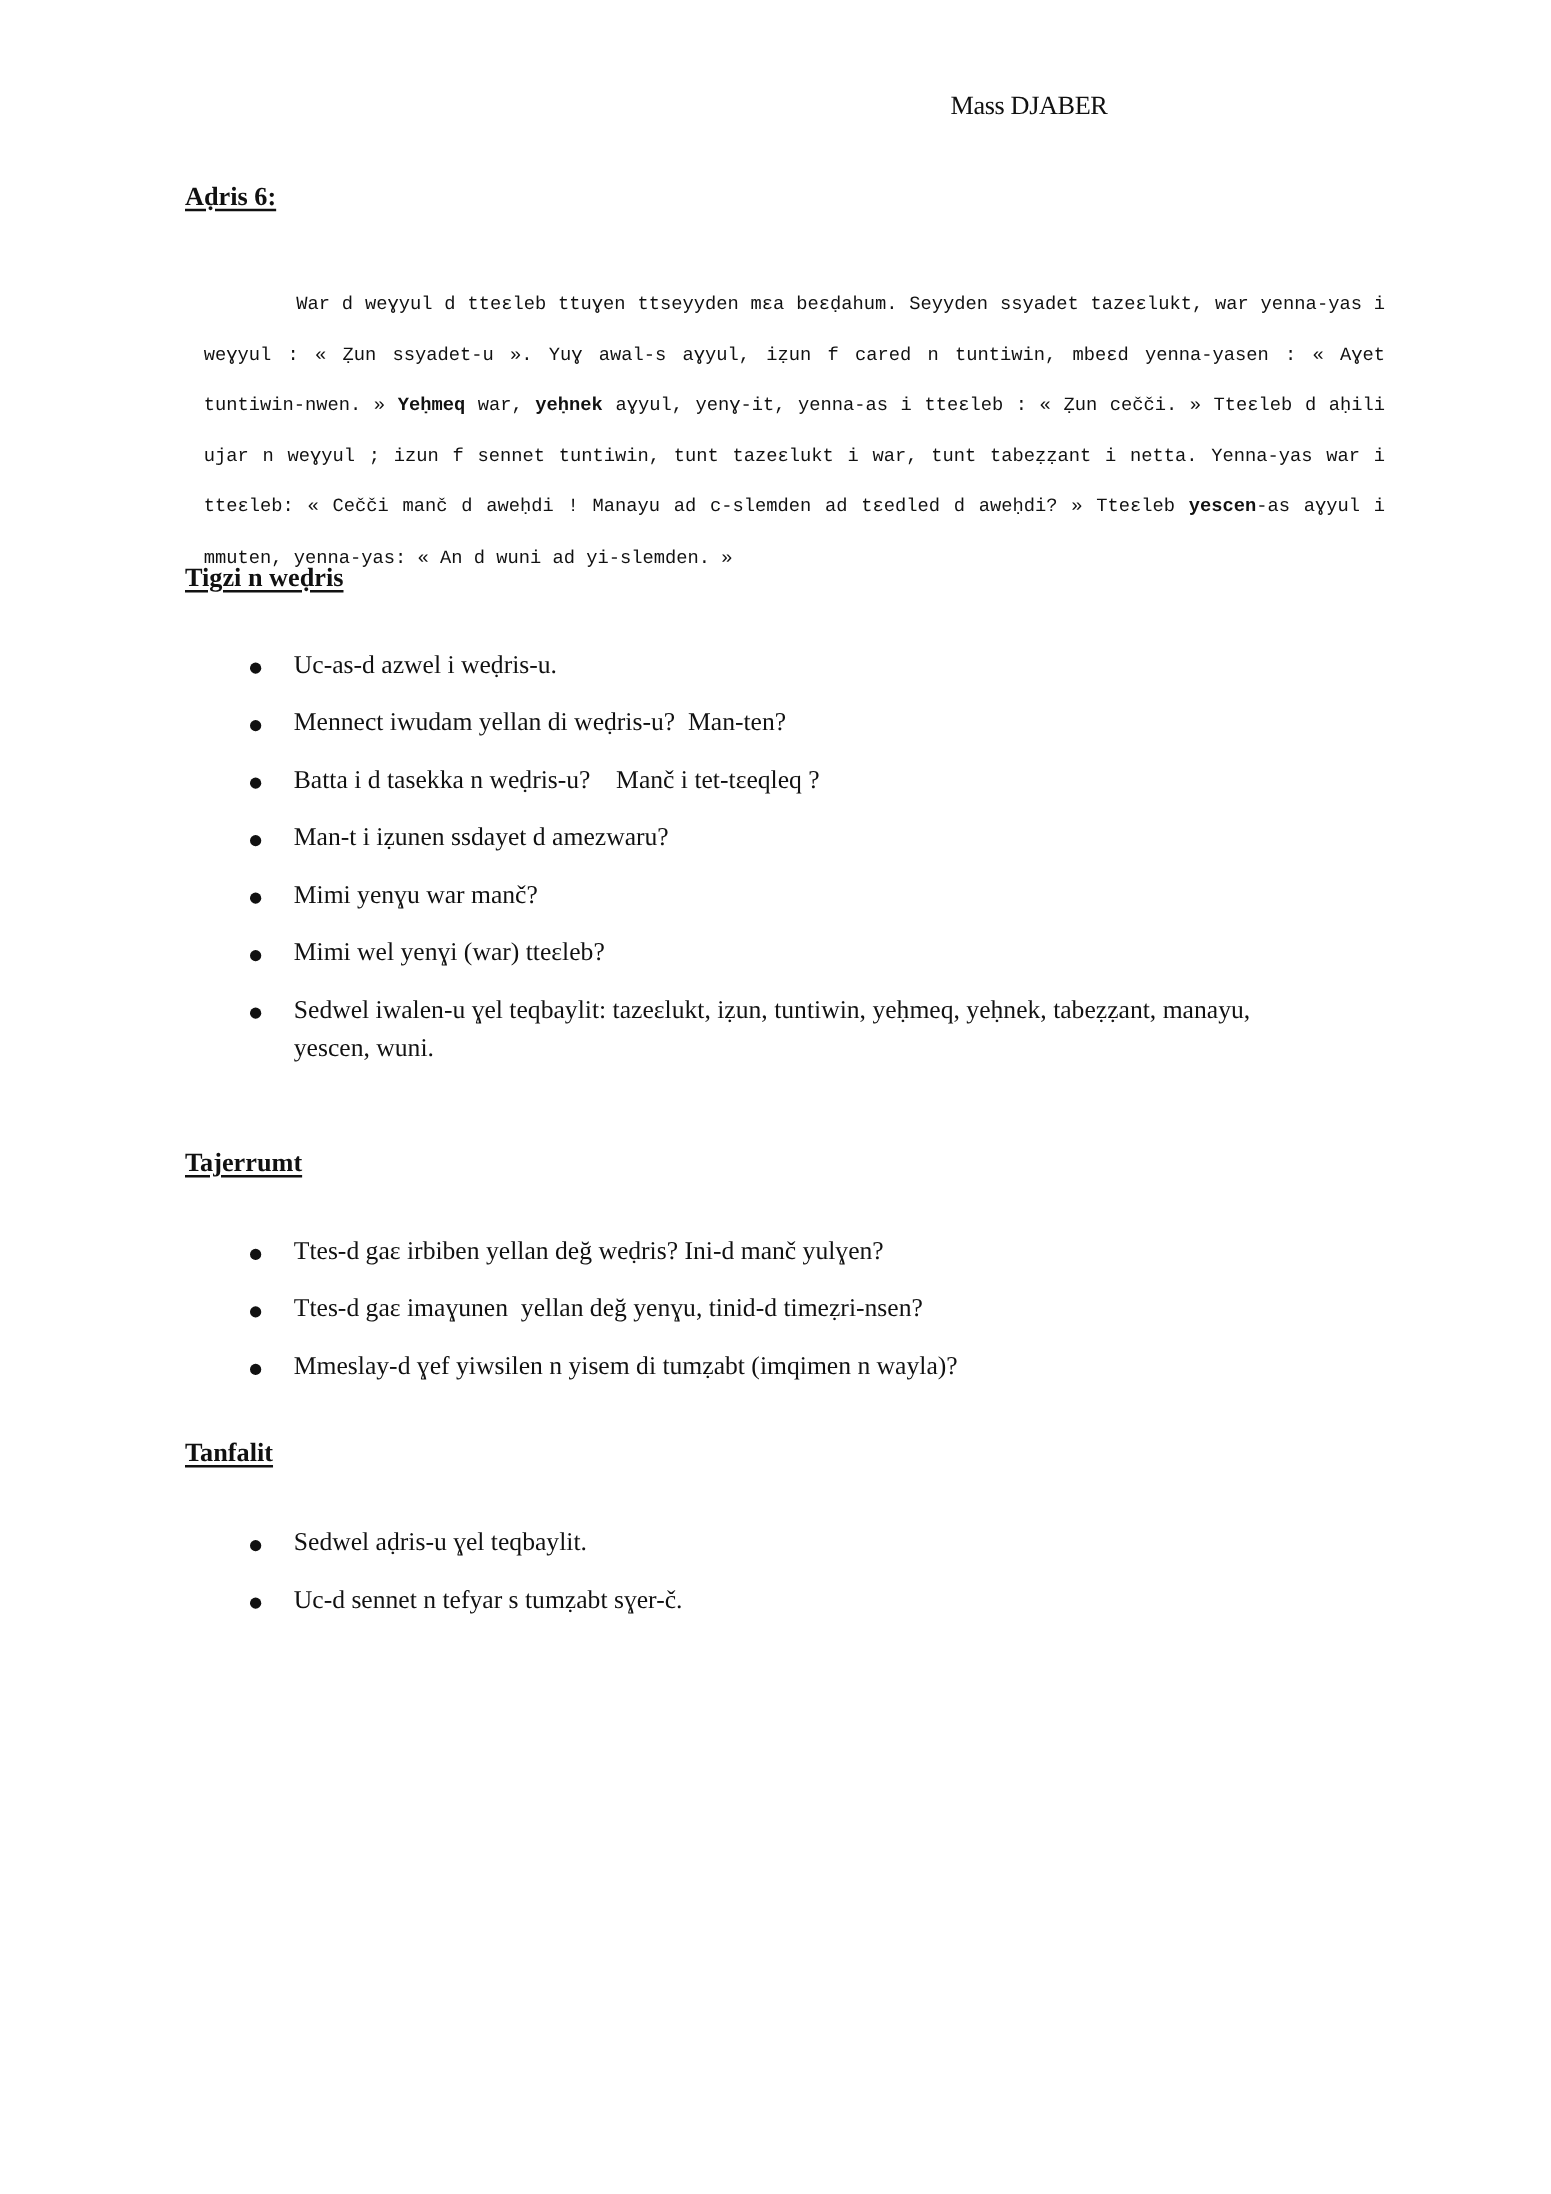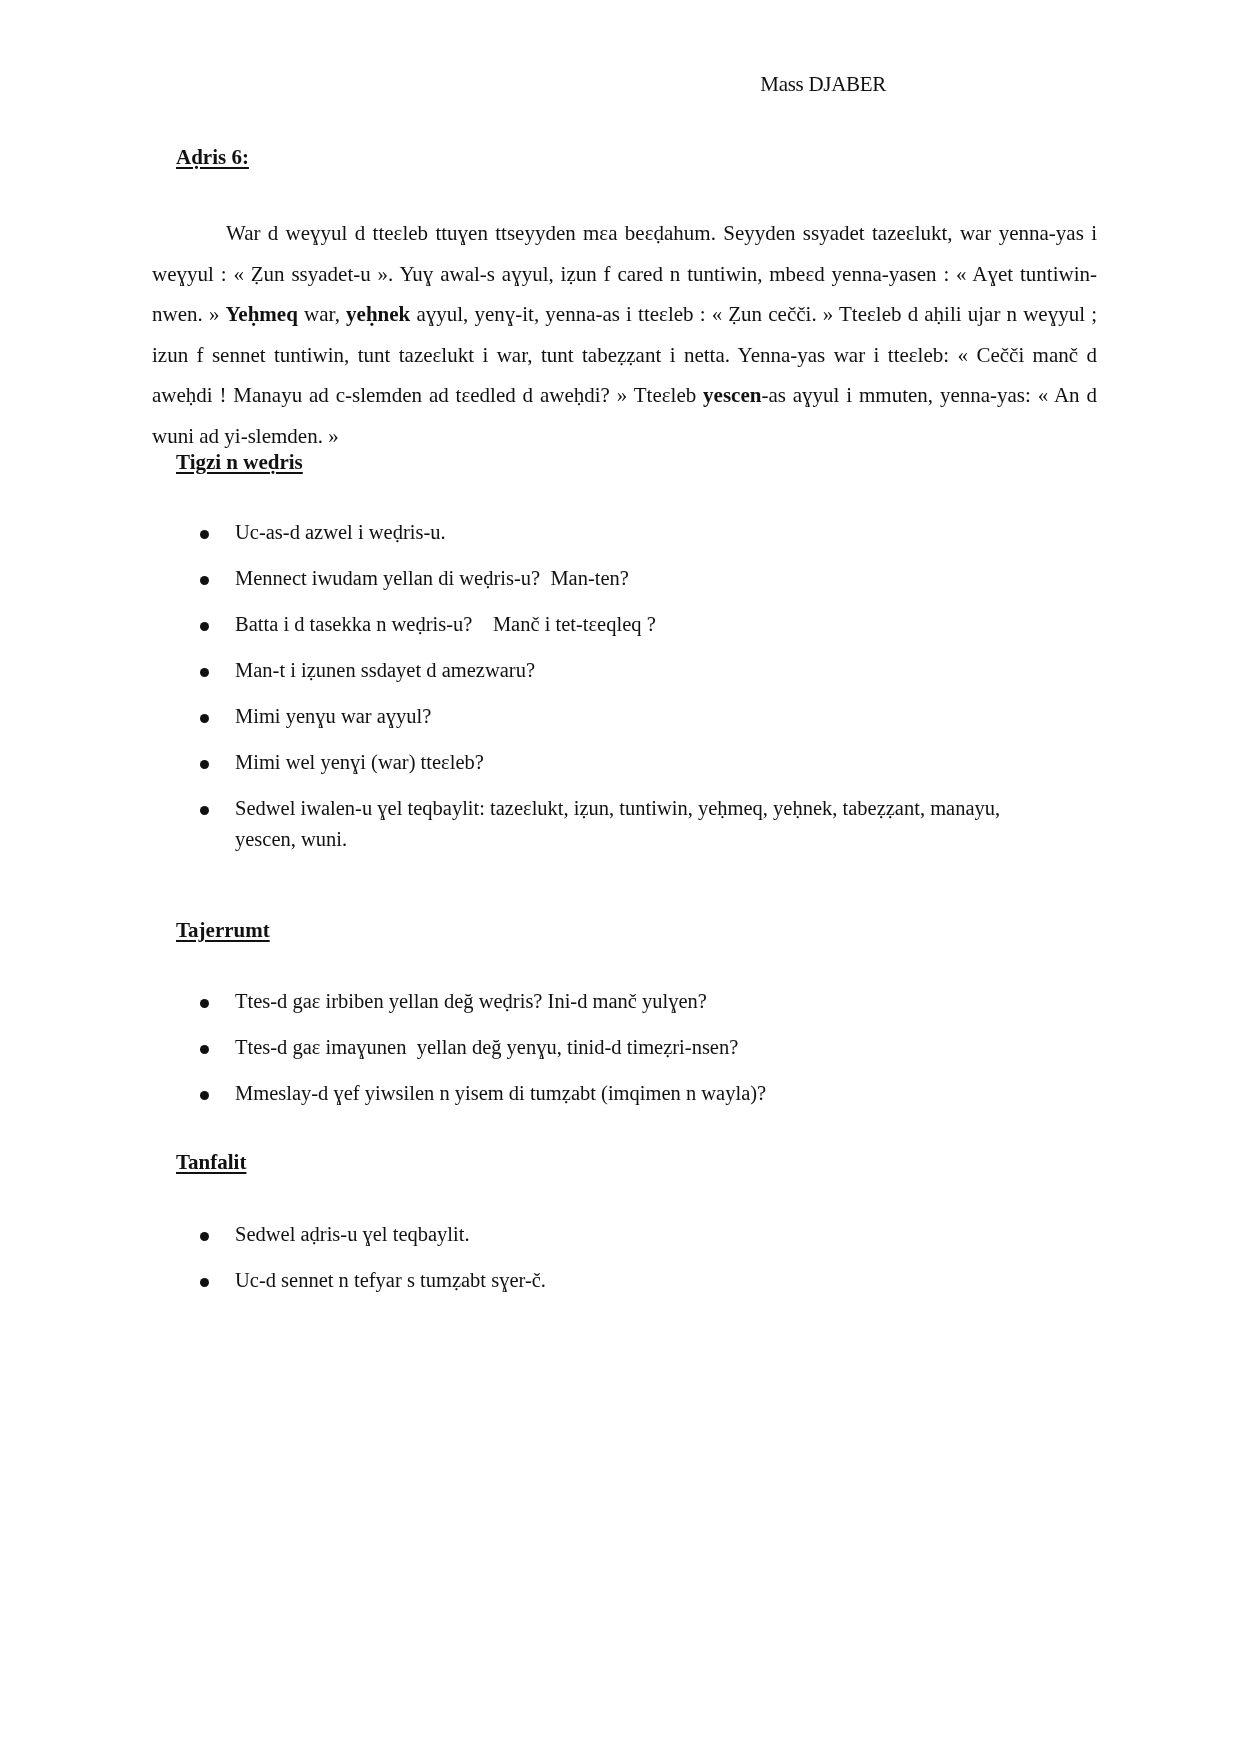--- a/index.html
+++ b/index.html
@@ -10,26 +10,25 @@
   }
   .page { position: absolute; left: 0; top: 0; width: 1024px; height: 1755px; }
   .author {
     position: absolute; right: 138px; top: 72px;
     font-size: 21px; letter-spacing: -0.3px;
   }
   .h {
     position: absolute; left: 148px;
     font-size: 21px; font-weight: bold; text-decoration: underline;
     text-underline-offset: 3px;
-    margin-left: 28px;
   }
   .para {
     position: absolute; left: 148px; top: 209px; width: 945px;
-    font-size: 21px; line-height: 40.5px; text-align: justify;
-    text-indent: 74px; margin: 4px;
+    font-size: 15px; line-height: 40.5px; text-align: justify;
+    text-indent: 74px; margin: 15px; font-family: Liberation Mono, monospace;
   }
   .para b { font-weight: bold; }
   ul.list {
     position: absolute; left: 148px; width: 945px;
     margin: 12px; padding: 0; list-style: none;
     font-size: 20.5px;
   }
   ul.list li {
     position: relative; padding-left: 75px; line-height: 31px;
     margin-bottom: 15px;
@@ -47,21 +46,21 @@
 
   <div class="h" style="top:145px">Aḍris 6:</div>
   <p class="para" id="para"><span>War d weɣyul d tteɛleb ttuɣen ttseyyden mɛa beɛḍahum. Seyyden ssyadet tazeɛlukt, war yenna-yas i weɣyul : « Ẓun ssyadet-u ». Yuɣ awal-s aɣyul, iẓun f cared n tuntiwin, mbeɛd yenna-yasen : « Aɣet tuntiwin-nwen. » </span><b>Yeḥmeq</b><span> war, </span><b>yeḥnek</b><span> aɣyul, yenɣ-it, yenna-as i tteɛleb : « Ẓun cečči. » Tteɛleb d aḥili ujar n weɣyul ; izun f sennet tuntiwin, tunt tazeɛlukt i war, tunt tabeẓẓant i netta. Yenna-yas war i tteɛleb: « Cečči manč d aweḥdi ! Manayu ad c-slemden ad tɛedled d aweḥdi? » Tteɛleb </span><b>yescen</b><span>-as aɣyul i mmuten, yenna-yas: « An d wuni ad yi-slemden. »</span></p>
 
   <div class="h" style="top:450px">Tigzi n weḍris</div>
   <ul class="list" style="top:505px">
     <li><span class="bullet"></span><span>Uc-as-d azwel i weḍris-u.</span></li>
     <li><span class="bullet"></span><span style="white-space:pre">Mennect iwudam yellan di weḍris-u?  Man-ten?</span></li>
     <li><span class="bullet"></span><span style="white-space:pre">Batta i d tasekka n weḍris-u?    Manč i tet-tɛeqleq ?</span></li>
     <li><span class="bullet"></span><span>Man-t i iẓunen ssdayet d amezwaru?</span></li>
-    <li><span class="bullet"></span><span>Mimi yenɣu war aɣyul?</span></li>
+    <li><span class="bullet"></span><span>Mimi yenɣu war manč?</span></li>
     <li><span class="bullet"></span><span>Mimi wel yenɣi (war) tteɛleb?</span></li>
     <li style="padding-right:70px"><span class="bullet"></span><span>Sedwel iwalen-u ɣel teqbaylit:  tazeɛlukt, iẓun, tuntiwin, yeḥmeq, yeḥnek, tabeẓẓant, manayu, yescen, wuni.</span></li>
   </ul>
 
   <div class="h" style="top:918px">Tajerrumt</div>
   <ul class="list" style="top:974px">
     <li><span class="bullet"></span><span>Ttes-d gaɛ irbiben yellan değ weḍris? Ini-d manč yulɣen?</span></li>
     <li><span class="bullet"></span><span style="white-space:pre">Ttes-d gaɛ imaɣunen  yellan değ yenɣu, tinid-d timeẓri-nsen?</span></li>
     <li><span class="bullet"></span><span>Mmeslay-d ɣef yiwsilen n yisem di tumẓabt (imqimen n wayla)?</span></li>
   </ul>

